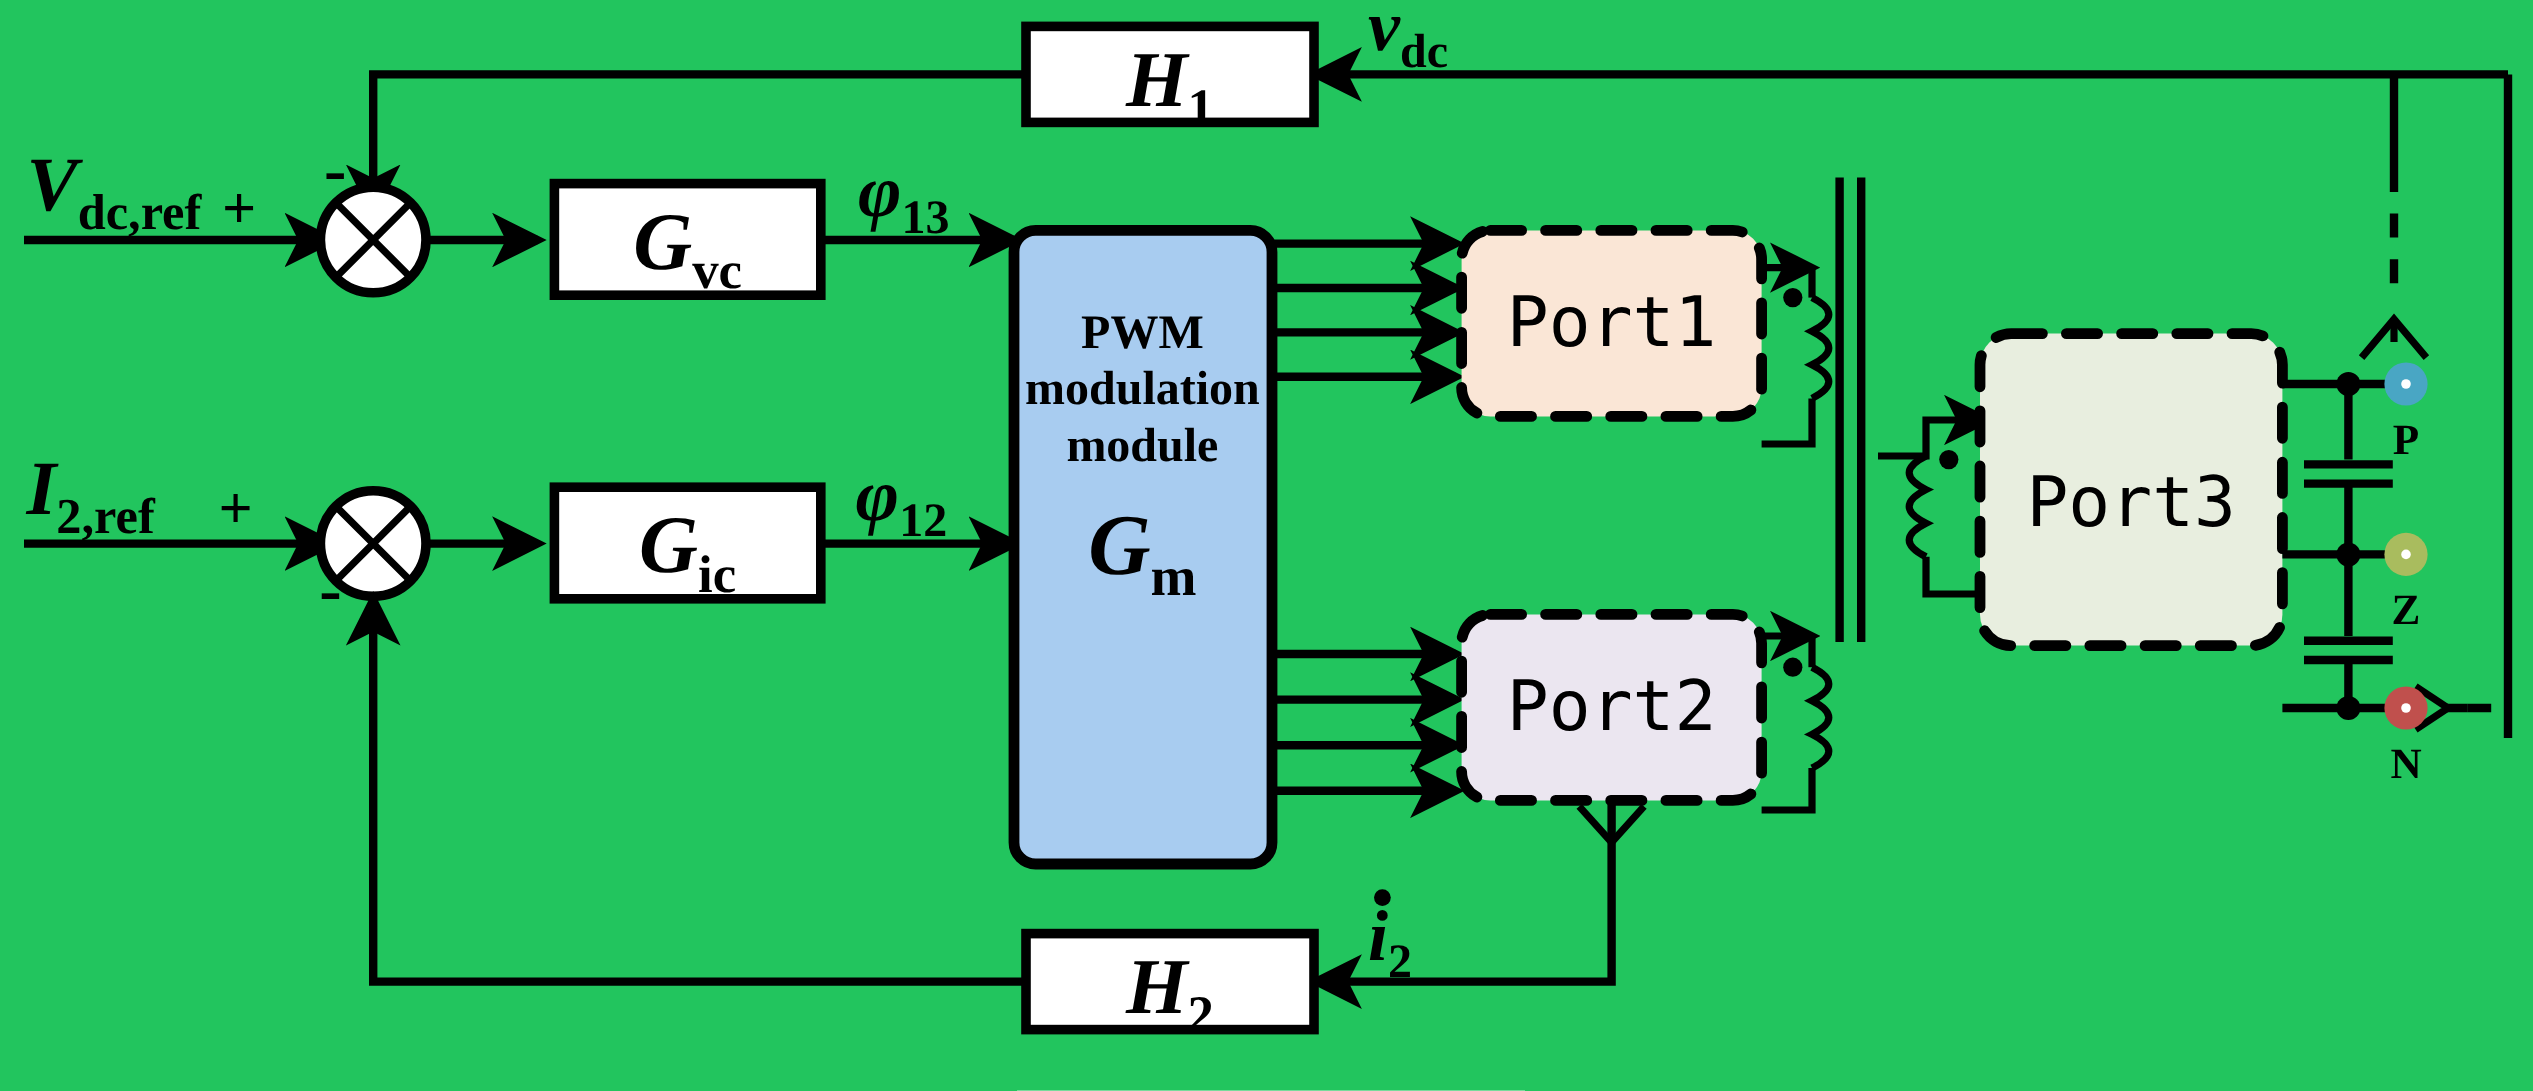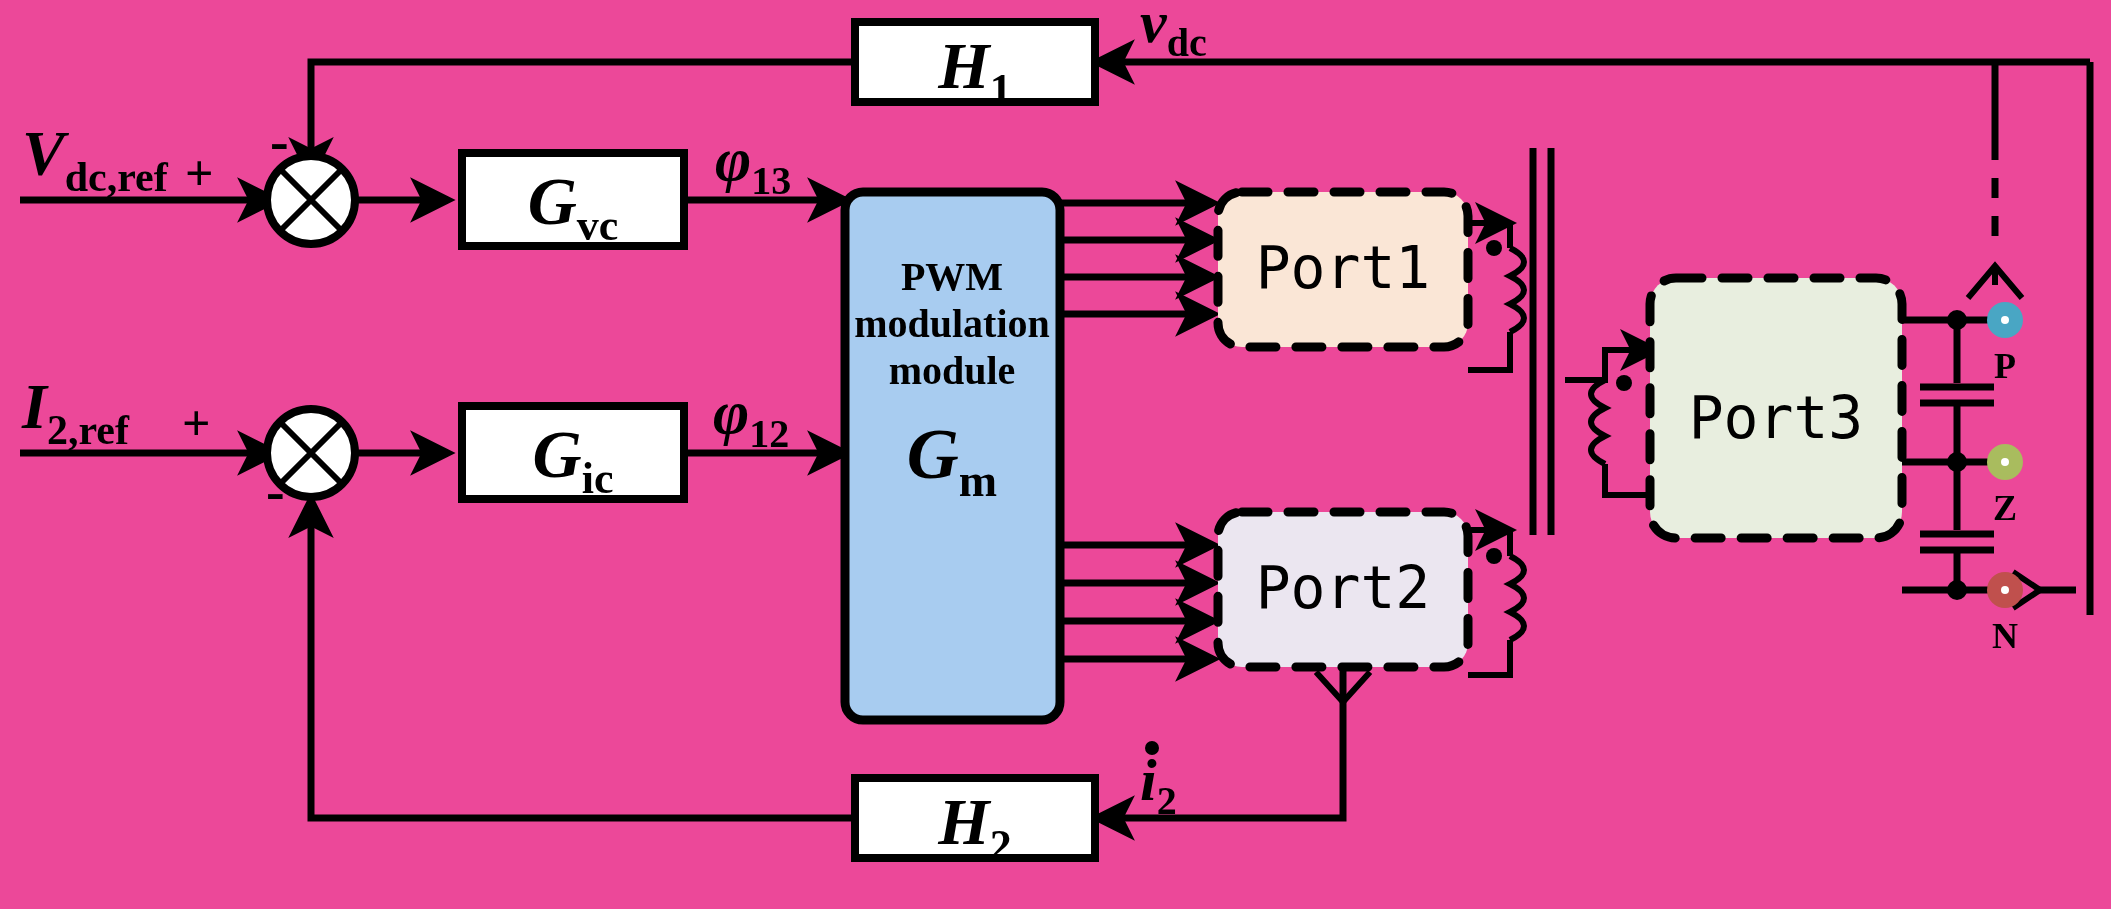--- a/index.html
+++ b/index.html
@@ -8,21 +8,21 @@
     padding: 0;
     background: #ffffff;
   }
   body {
     font-family: "Liberation Serif", "DejaVu Serif", serif;
   }
   #diagram-root {
     position: relative;
     width: 2111px;
     height: 909px;
-    background: #ec4899;
+    background: #22c55e;
     overflow: hidden;
   }
   svg#diagram-svg {
     position: absolute;
     left: 0;
     top: 0;
     width: 2111px;
     height: 909px;
   }
   .blk-label {

